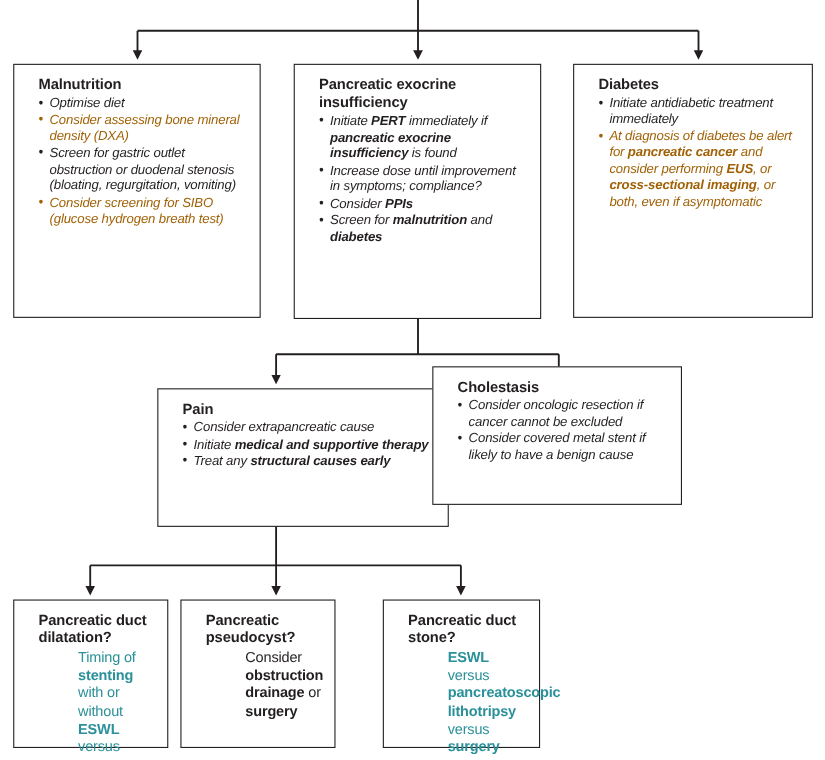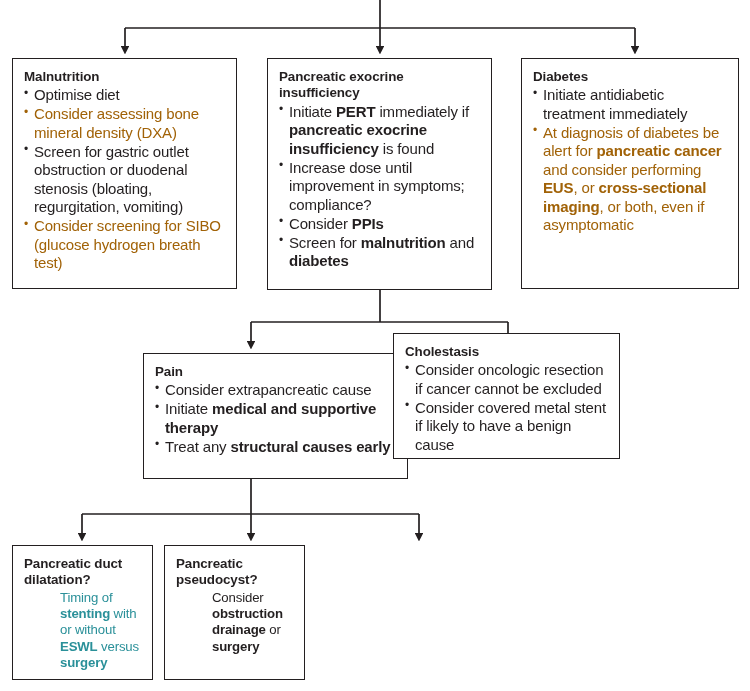--- a/index.html
+++ b/index.html
@@ -26,43 +26,44 @@
     left: 0; top: 0;
     width: 750px;
     height: 691px;
     pointer-events: none;
   }
   .box {
     position: absolute;
     box-sizing: border-box;
     border: 1.6px solid #231f20;
     background: #ffffff;
-    padding: 10px 11px 8px 11px;
+    padding: 10px 11px 8px 22px;
   }
   .box-title {
     font-weight: bold;
     font-size: 13.4px;
     line-height: 1.22;
     letter-spacing: -0.1px;
     margin-bottom: 1px;
     color: #231f20;
   }
   ul.bullets {
     list-style: none;
     margin: 0;
     padding: 0;
   }
   ul.bullets > li {
     position: relative;
     padding-left: 10px;
-    font-size: 15px;
+    font-size: 12px;
     line-height: 1.235;
     letter-spacing: -0.15px;
     margin-bottom: 0.5px;
     color: #231f20;
+    font-style: italic;
   }
   ul.bullets > li::before {
     content: "\2022";
     position: absolute;
     left: 0;
     top: -0.5px;
     font-size: 12px;
   }
   ul.bullets > li.teal, ul.bullets > li.teal::before {
     color: #a16207;
@@ -168,14 +169,18 @@
   <div class="box" id="box-duct-dilatation">
     <div class="box-title">Pancreatic duct dilatation?</div>
     <div class="plain-lines teal">Timing of <b>stenting</b> with or without <b>ESWL</b> versus <b>surgery</b></div>
   </div>
 
   <div class="box" id="box-pseudocyst">
     <div class="box-title">Pancreatic pseudocyst?</div>
     <div class="plain-lines">Consider <b>obstruction drainage</b> or <b>surgery</b></div>
   </div>
 
+  <div class="box" id="box-duct-stone">
+    <div class="box-title">Pancreatic duct stone?</div>
+    <div class="plain-lines teal"><b>ESWL</b> versus <b>pancreatoscopic lithotripsy</b> versus <b>surgery</b></div>
+  </div>
 
 </div>
 
 </body></html>

